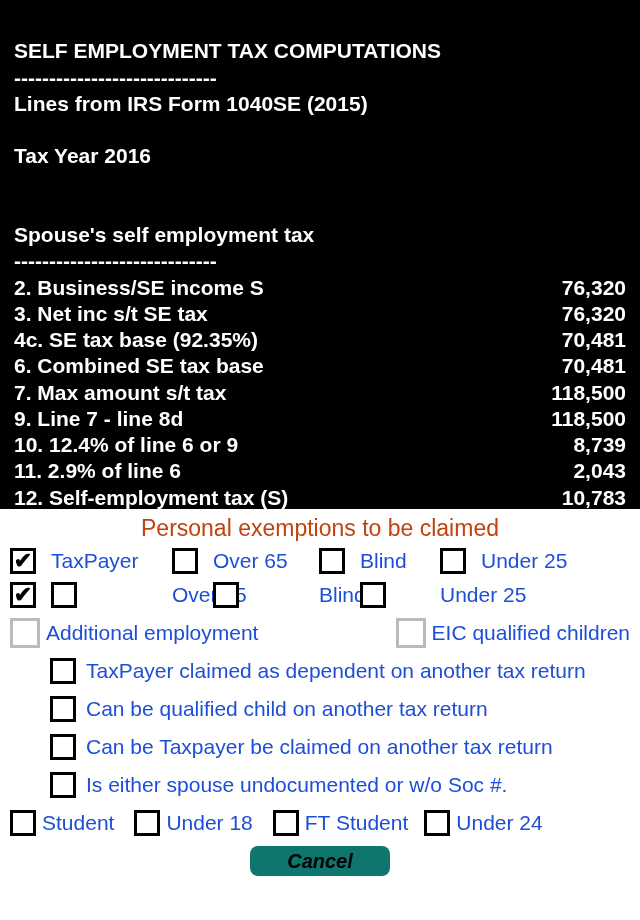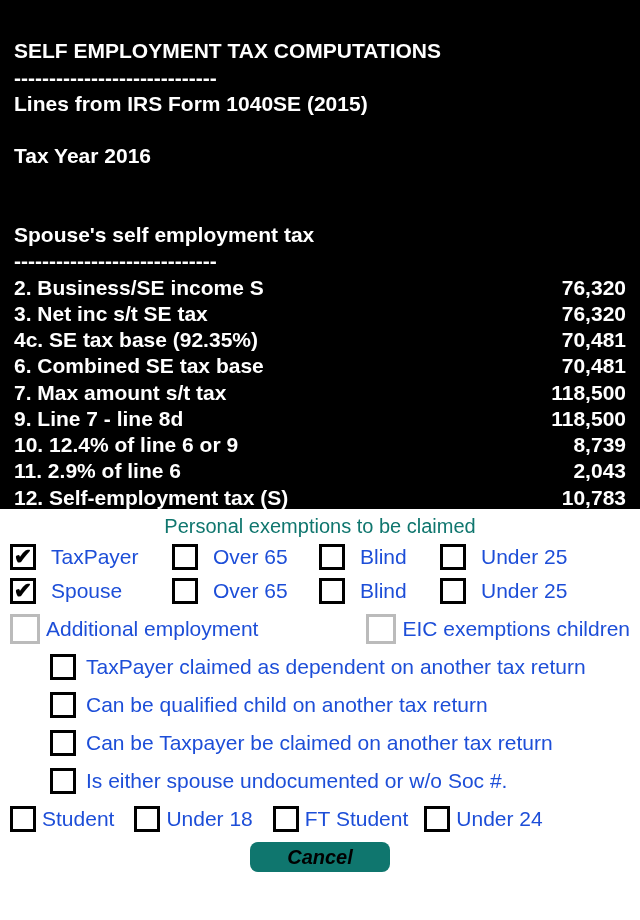--- a/index.html
+++ b/index.html
@@ -25,22 +25,22 @@
     .term-row {
       display: flex;
       justify-content: space-between;
     }
     .form-area {
       padding: 6px 10px 4px 10px;
       background: #fff;
     }
     .form-title {
       text-align: center;
-      color: #0f766e;
-      font-size: 20px;
+      color: #c2410c;
+      font-size: 23px;
       margin-bottom: 6px;
     }
     .chk {
       width: 26px;
       height: 26px;
       border: 3px solid #000;
       display: inline-flex;
       align-items: center;
       justify-content: center;
       background: #fff;
@@ -139,35 +139,34 @@
     <span class="chk"></span>
     <span class="lbl">Over 65</span>
     <span class="chk"></span>
     <span class="lbl">Blind</span>
     <span class="chk"></span>
     <span class="lbl">Under 25</span>
 
     <span class="chk">
         <span class="mark">✔</span>
       </span>
-    <span class="lbl">Spouse</span>
     <span class="chk"></span>
     <span class="lbl">Over 65</span>
     <span class="chk"></span>
     <span class="lbl">Blind</span>
     <span class="chk"></span>
     <span class="lbl">Under 25</span>
   </div>
 
   <div class="row-pair">
     <span class="chk big light"></span>
     <span class="lbl">Additional employment</span>
     <span class="spacer"></span>
     <span class="chk big light"></span>
-    <span class="lbl">EIC exemptions children</span>
+    <span class="lbl">EIC qualified children</span>
   </div>
 
   <div class="qrow">
     <span class="chk"></span>
     <span class="lbl">TaxPayer claimed as dependent on another tax return</span>
   </div>
   <div class="qrow">
     <span class="chk"></span>
     <span class="lbl">Can be qualified child on another tax return</span>
   </div>

